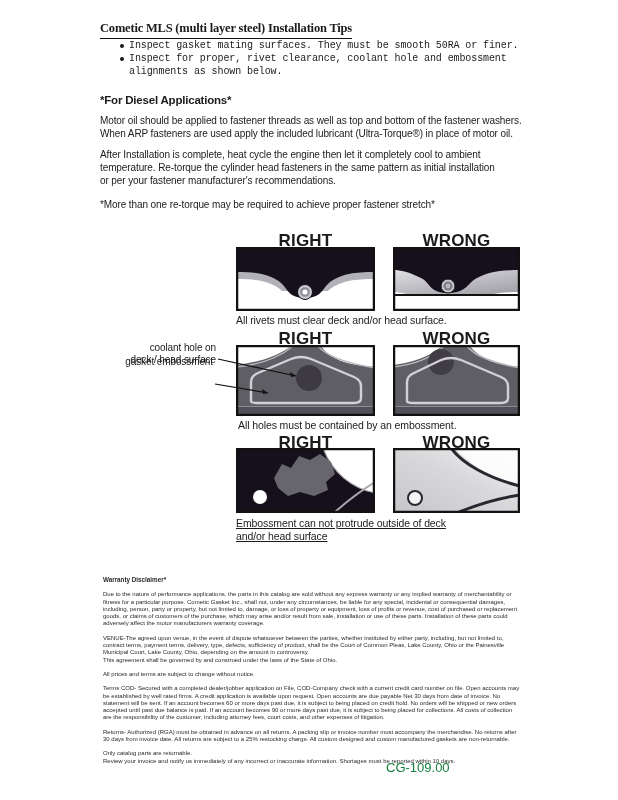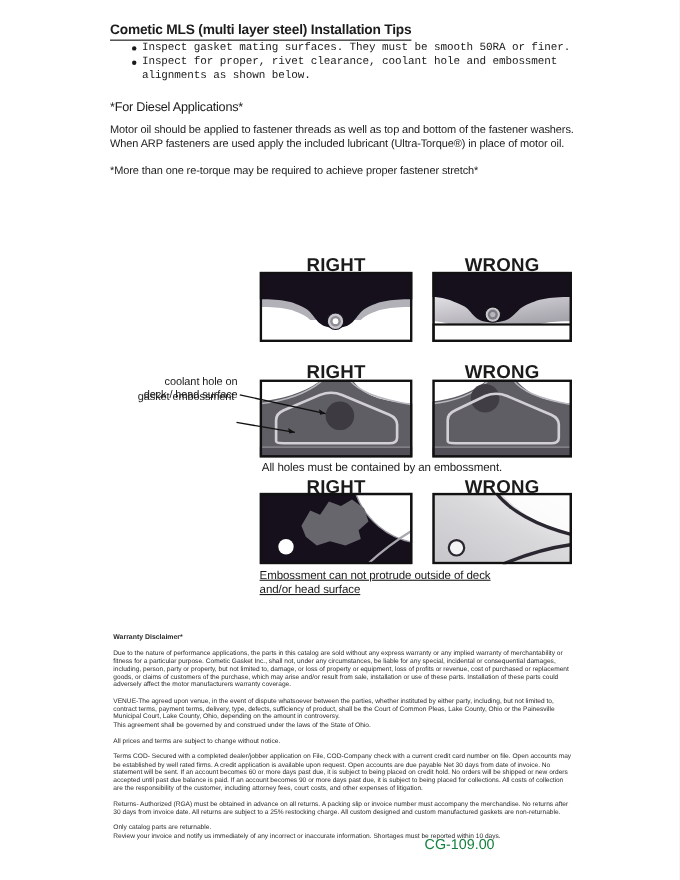--- a/index.html
+++ b/index.html
@@ -5,41 +5,41 @@
   html,body{margin:0;padding:0;background:#e8e8e8;}
   #page{
     position:relative;width:618px;height:800px;background:#ffffff;
     font-family:"Liberation Sans", sans-serif;color:#1b1b1b;overflow:hidden;
     margin:0 auto;
   }
   
   .intro{position:absolute;left:100px;top:18px;width:432px;}
   .title{
     display:inline-block;font-size:12.5px;font-weight:bold;
-    border-bottom:1.5px solid #111;padding-bottom:2px;letter-spacing:-0.2px;
+    border-bottom:1.5px solid #111;padding-bottom:2px;letter-spacing:-0.2px;font-family:Liberation Serif, serif;
   }
   .bullets{margin:7px 0 0 0;padding:0;list-style:none;}
   .bullets li{
     position:relative;font-size:10px;line-height:13px;padding-left:9px;
     letter-spacing:-0.1px;
   }
   .bullets li::before{
     content:"";position:absolute;left:-4px;top:4.5px;width:3px;height:3px;
     border:1px solid #1b1b1b;border-radius:50%;
   }
   .subbullets{margin:0;padding:0;list-style:none;}
   .subbullets li{
     position:relative;font-size:10px;line-height:13px;padding-left:7px;
     margin-left:22px;letter-spacing:-0.1px;font-family:Liberation Mono, monospace;
   }
   .subbullets li::before{
     content:"";position:absolute;left:-2px;top:4.5px;width:4px;height:4px;
     background:#1b1b1b;border-radius:50%;
   }
-  .diesel-heading{font-size:11.5px;font-weight:normal;margin:16px 0 0 0;letter-spacing:-0.2px;}
+  .diesel-heading{font-size:11.5px;font-weight:bold;margin:16px 0 0 0;letter-spacing:-0.2px;}
   .para{font-size:10px;line-height:13px;margin:8px 0 0 0;white-space:pre-line;letter-spacing:-0.1px;}
   .para.note{margin-top:11px;}
   
   .diag-header{position:absolute;font-size:17px;font-weight:bold;text-align:center;letter-spacing:0.2px;}
   .panel{position:absolute;}
   .panel svg{display:block;}
   .diag-caption{position:absolute;font-size:10.5px;line-height:12.5px;white-space:pre-line;letter-spacing:-0.1px;}
   .anno-label{position:absolute;font-size:10px;line-height:11.5px;text-align:right;white-space:pre-line;letter-spacing:-0.1px;}
   #pointer-overlay{position:absolute;left:0;top:0;pointer-events:none;}
   
@@ -56,20 +56,23 @@
 
   <div class="intro">
     <span class="title">Cometic MLS (multi layer steel) Installation Tips</span>
     <ul class="subbullets">
       <li>Inspect gasket mating surfaces.  They must be smooth 50RA or finer.</li>
       <li>Inspect for proper, rivet clearance, coolant hole and embossment alignments as shown below.</li>
     </ul>
     <p class="diesel-heading">*For Diesel Applications*</p>
     <p class="para">Motor oil should be applied to fastener threads as well as top and bottom of the fastener washers.
 When ARP fasteners are used apply the included lubricant (Ultra-Torque®) in place of motor oil.</p>
+    <p class="para">After Installation is complete, heat cycle the engine then let it completely cool to ambient
+temperature. Re-torque the cylinder head fasteners in the same pattern as initial installation
+or per your fastener manufacturer's recommendations.</p>
     <p class="para note">*More than one re-torque may be required to achieve proper fastener stretch*</p>
   </div>
 
   <div class="diag-header" style="left:236px;top:231px;width:139px;">RIGHT</div>
   <div class="diag-header" style="left:393px;top:231px;width:127px;">WRONG</div>
 
   <div class="panel" style="left:236px;top:247px;">
     <svg width="139" height="64" viewBox="0 0 139 64">
       <rect x="0" y="0" width="139" height="64" fill="#ffffff"></rect>
       <clipPath id="r1clip">
@@ -100,20 +103,21 @@
       <rect x="1" y="48" width="125" height="15" fill="#ffffff" stroke="#111" stroke-width="2"></rect>
       <g>
         <circle cx="55" cy="39" r="7" fill="#cac8cf" stroke="#111" stroke-width="1"></circle>
         <circle cx="55" cy="39" r="4.6" fill="#7d7b83"></circle>
         <circle cx="55" cy="39" r="2.4" fill="#b8b6bd"></circle>
       </g>
       <rect x="1" y="1" width="125" height="62" fill="none" stroke="#111" stroke-width="2.5"></rect>
     </svg>
   </div>
 
+  <div class="diag-caption" style="left:236px;top:314px;width:290px;">All rivets must clear deck and/or head surface.</div>
 
   <div class="diag-header" style="left:236px;top:329px;width:139px;">RIGHT</div>
   <div class="diag-header" style="left:393px;top:329px;width:127px;">WRONG</div>
 
   <div class="anno-label" style="left:118px;top:342px;width:98px;">coolant hole on
 deck / head surface</div>
   <div class="anno-label" style="left:110px;top:356px;width:103px;">gasket embossment</div>
 
   <div class="panel" style="left:236px;top:345px;">
     <svg width="139" height="71" viewBox="0 0 139 71">

